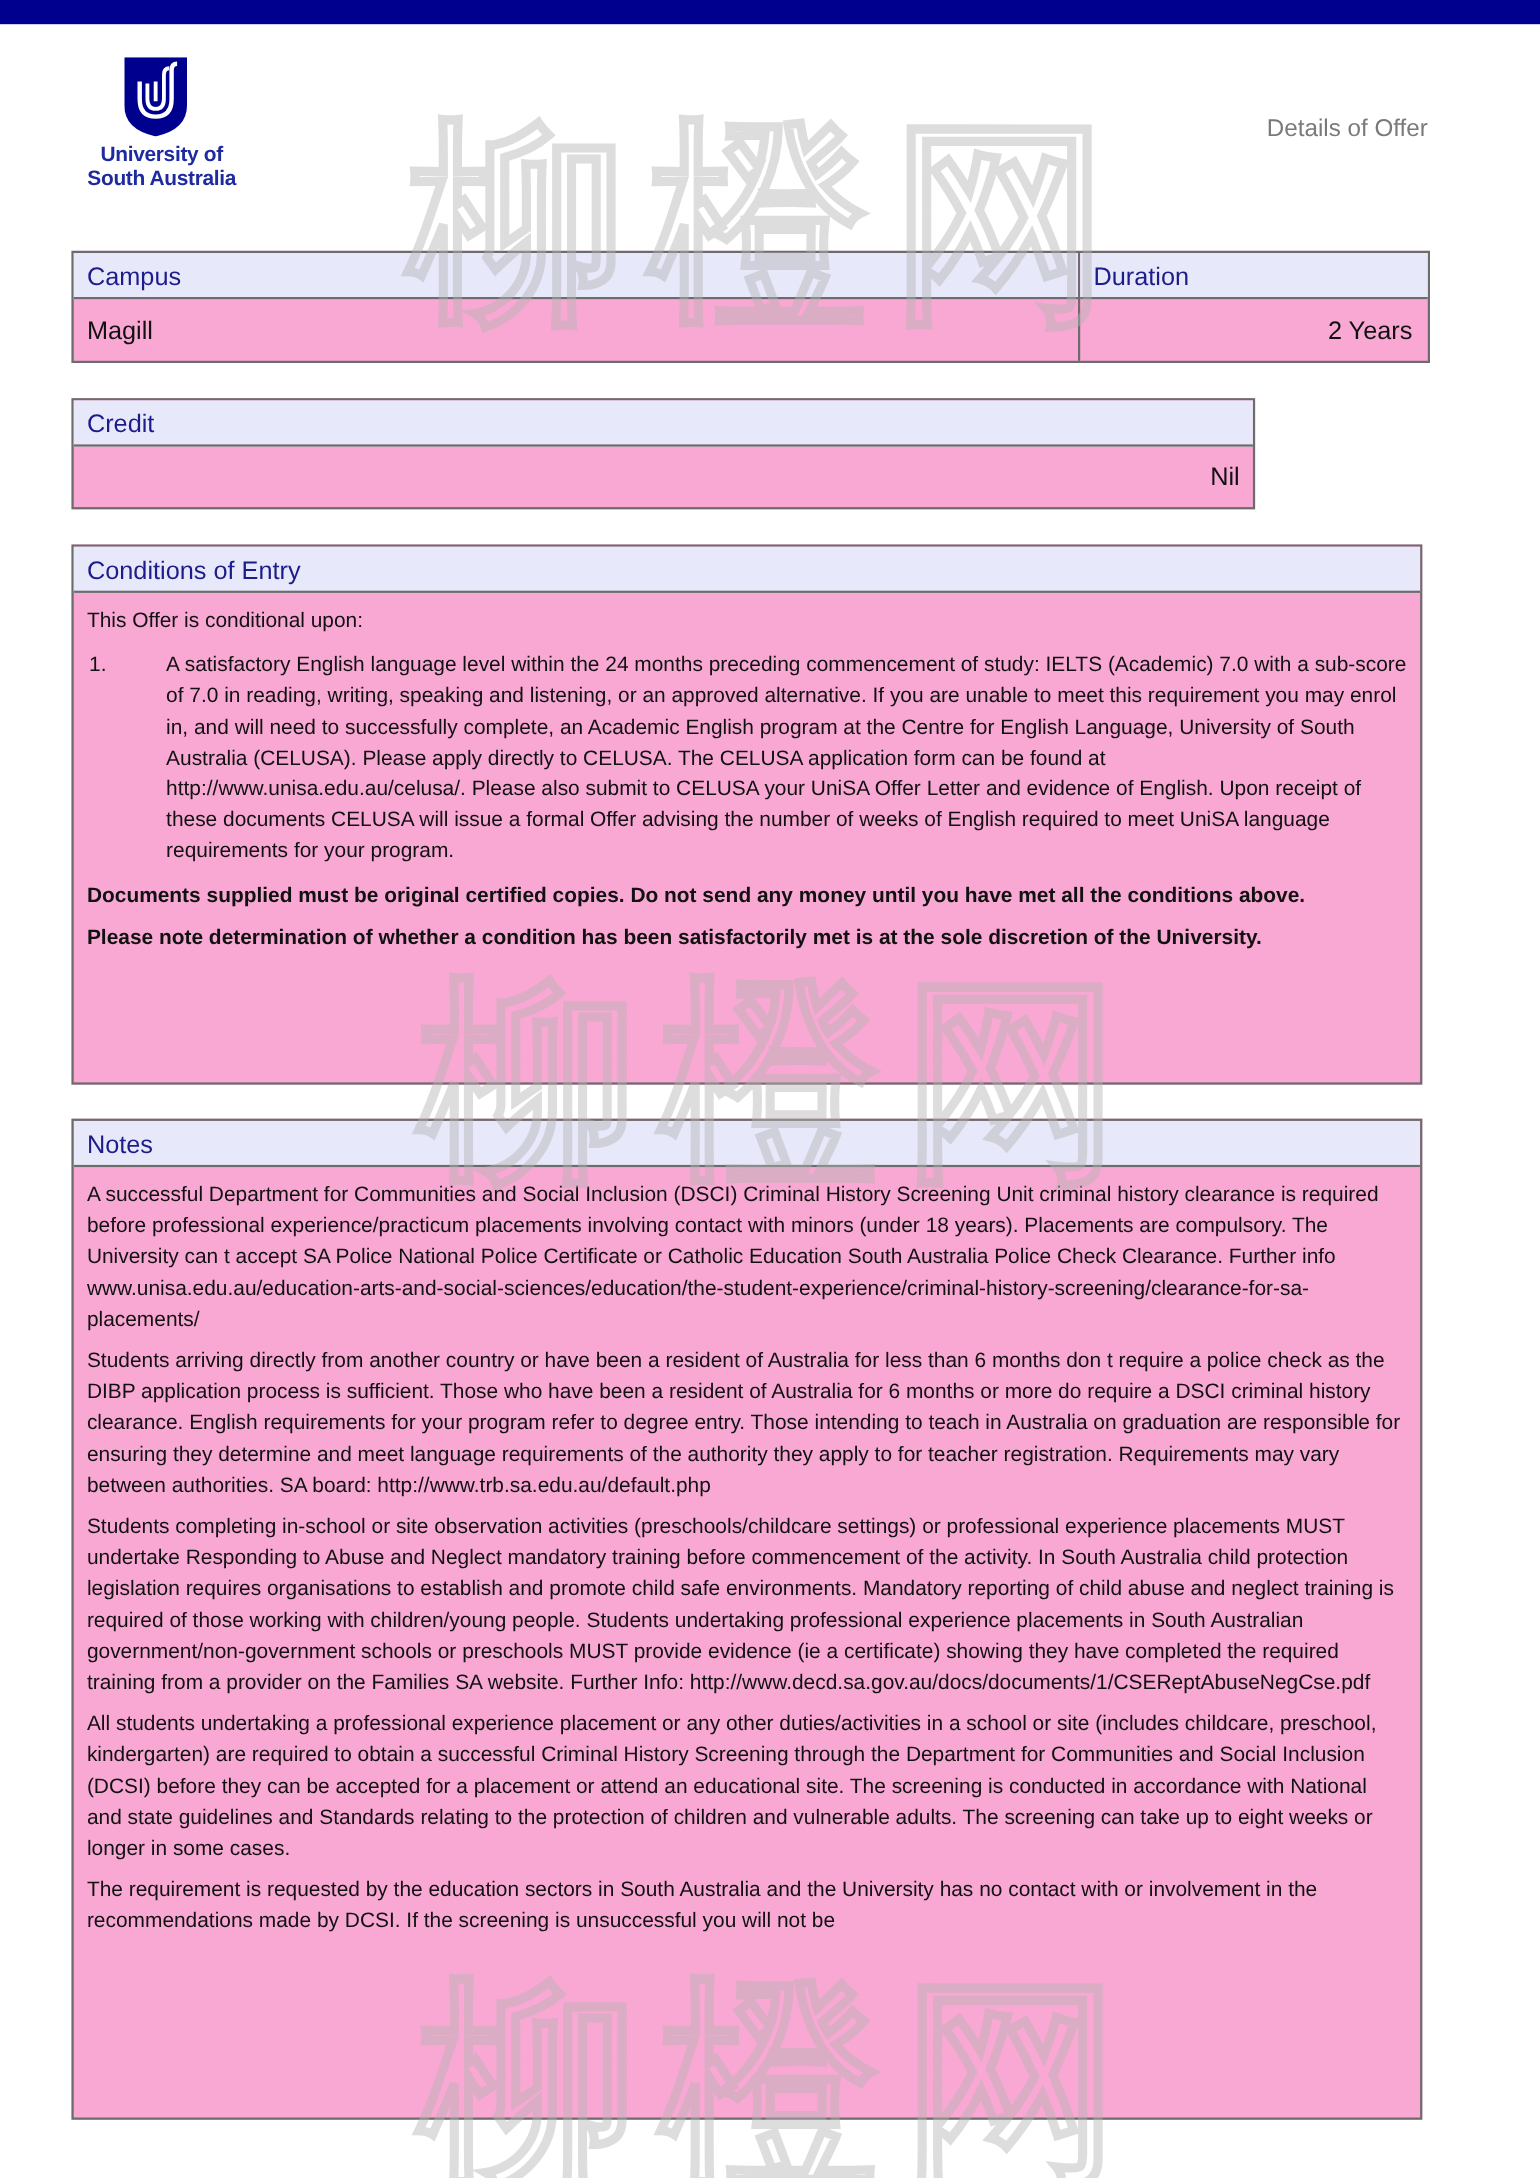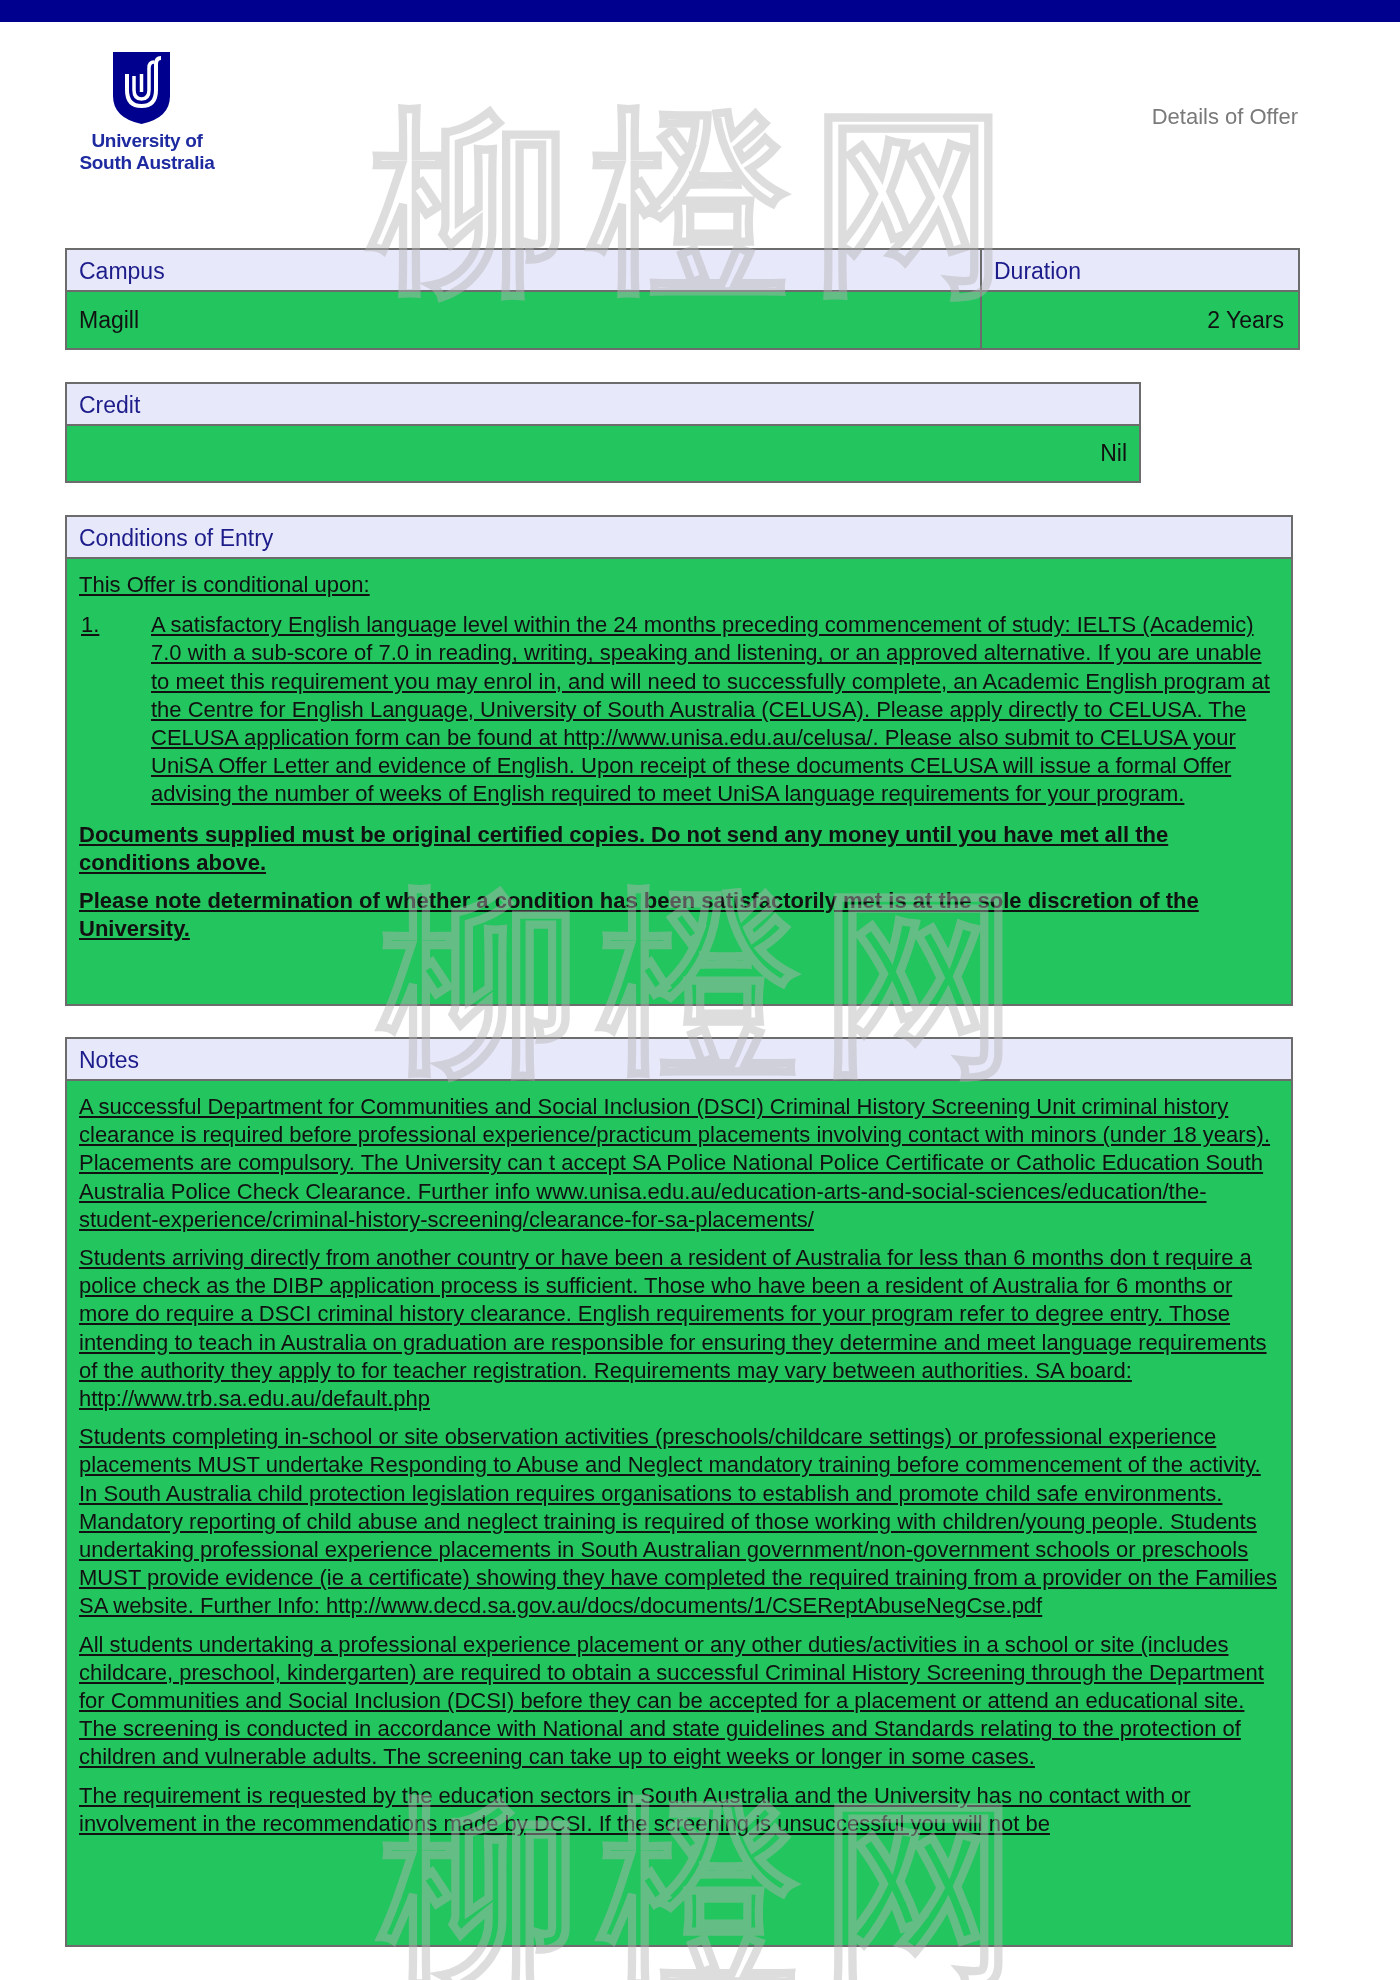--- a/index.html
+++ b/index.html
@@ -21,40 +21,40 @@
     position: absolute; left: 0; top: 78px; width: 170px;
     text-align: center; color: #1e2aa0; font-weight: bold;
     font-size: 19px; line-height: 22px; letter-spacing: -0.3px;
   }
   .doc-title {
     position: absolute; right: 102px; top: 104px;
     font-size: 22px; color: #7a7a7a;
   }
   .box {
     position: absolute; left: 65px; border: 2px solid #6c6c6c;
-    background: #22c55e; box-sizing: border-box; margin-top: 20px;
+    background: #f9a8d4; box-sizing: border-box;
   }
   .box .hdr {
     background: #e8e8fb; border-bottom: 2px solid #6c6c6c;
     color: #1c1c8a; font-size: 23px; height: 42px; line-height: 42px;
     padding-left: 12px; box-sizing: border-box;
   }
   .box .body {
     font-size: 23px; padding: 10px 12px; line-height: 28px;
   }
   #campus-box { top: 228px; width: 1235px; height: 102px; }
   #campus-box .col-left { position: absolute; left: 0; top: 0; width: 915px; height: 100%; border-right: 2px solid #6c6c6c; box-sizing: border-box; }
   #campus-box .col-right { position: absolute; left: 915px; top: 0; right: 0; height: 100%; }
   #campus-box .body { height: 56px; line-height: 56px; padding-top: 0; padding-bottom: 16px; }
   #campus-box .col-right .body { text-align: right; padding-right: 14px; }
   #credit-box { top: 362px; width: 1076px; height: 101px; }
   #credit-box .body { height: 55px; line-height: 55px; padding-top: 0; padding-bottom: 0; text-align: right; }
   #conditions-box { top: 495px; width: 1228px; height: 491px; }
   #notes-box { top: 1017px; width: 1228px; height: 910px; overflow: hidden; }
-  .para { margin: 0 0 10px 0; font-size: 22px; line-height: 28.2px; text-decoration: underline; }
+  .para { margin: 0 0 10px 0; font-size: 19px; line-height: 28.2px; }
   .para.bold { font-weight: bold; }
   .list-item { display: flex; margin: 12px 0 12px 0; }
   .list-item .num { width: 70px; flex: none; padding-left: 2px; }
   .list-item .txt { flex: 1; }
   #conditions-box .body { padding-top: 12px; }
   #notes-box .body { padding-top: 12px; }
   .watermark {
     position: absolute; font-family: "DejaVu Sans", sans-serif;
     font-size: 200px; font-weight: bold; color: rgba(255,255,255,0.0);
     -webkit-text-stroke: 2px rgba(180,180,180,0.45);

